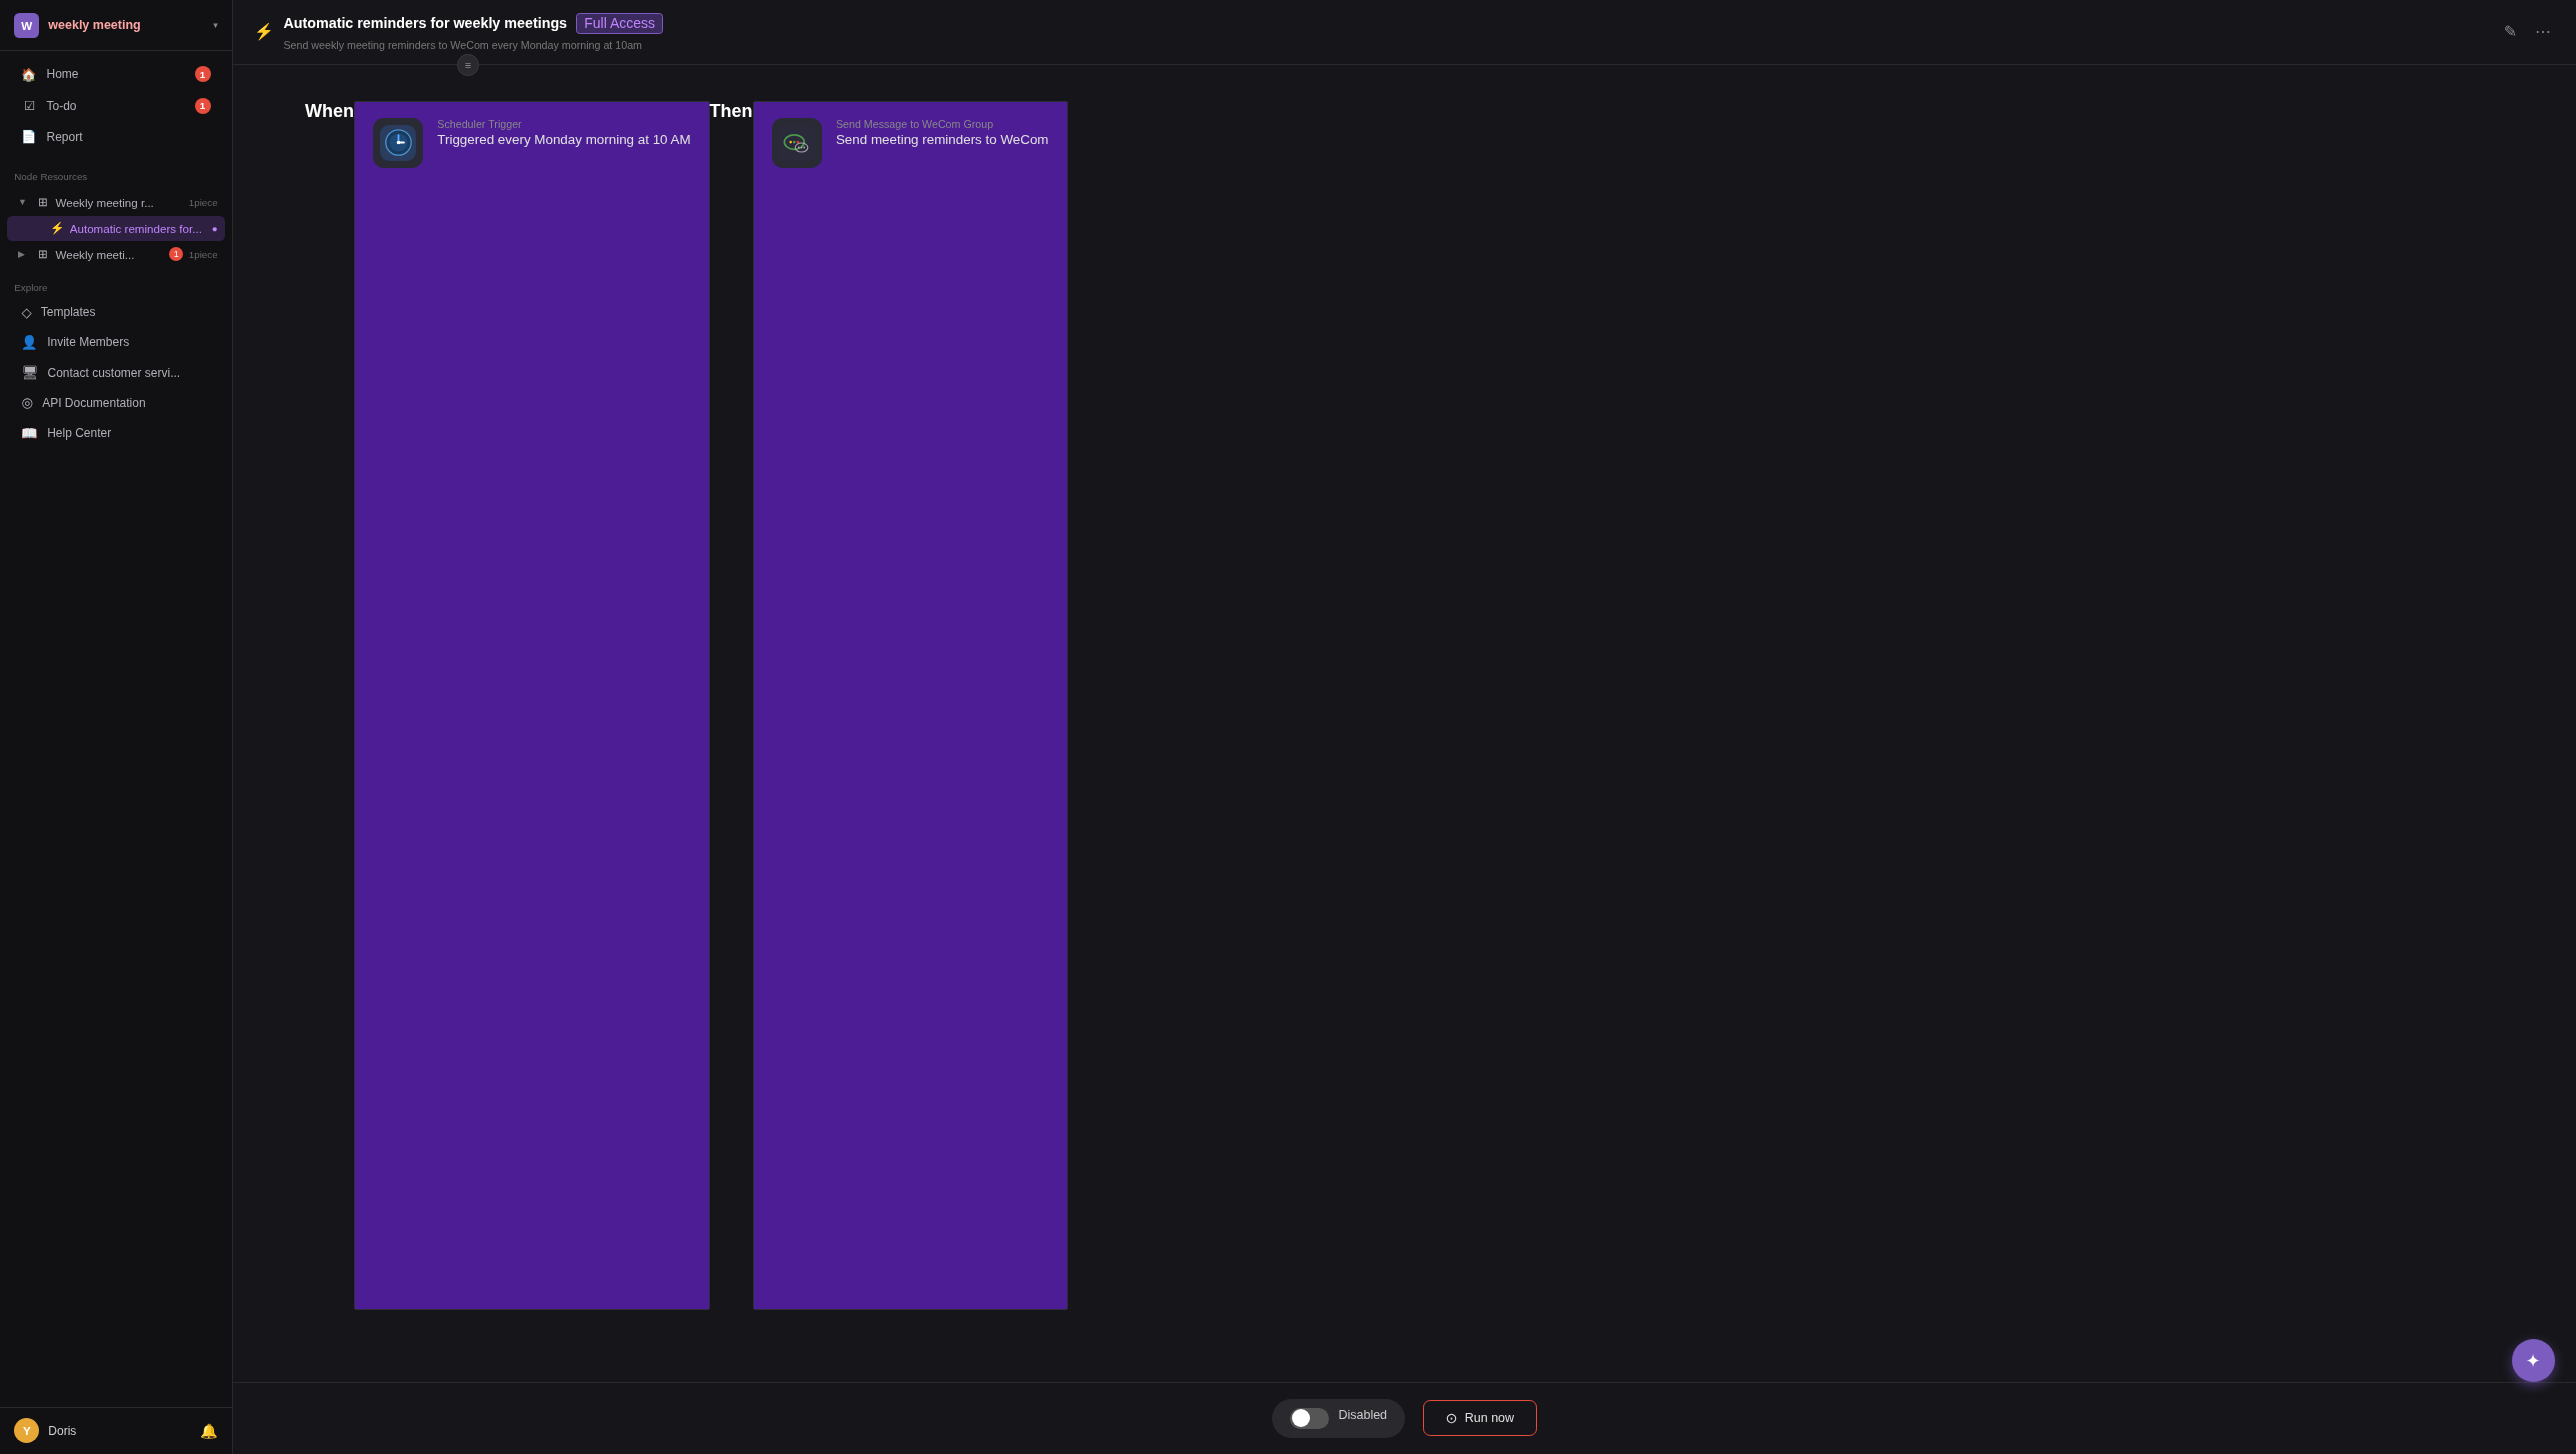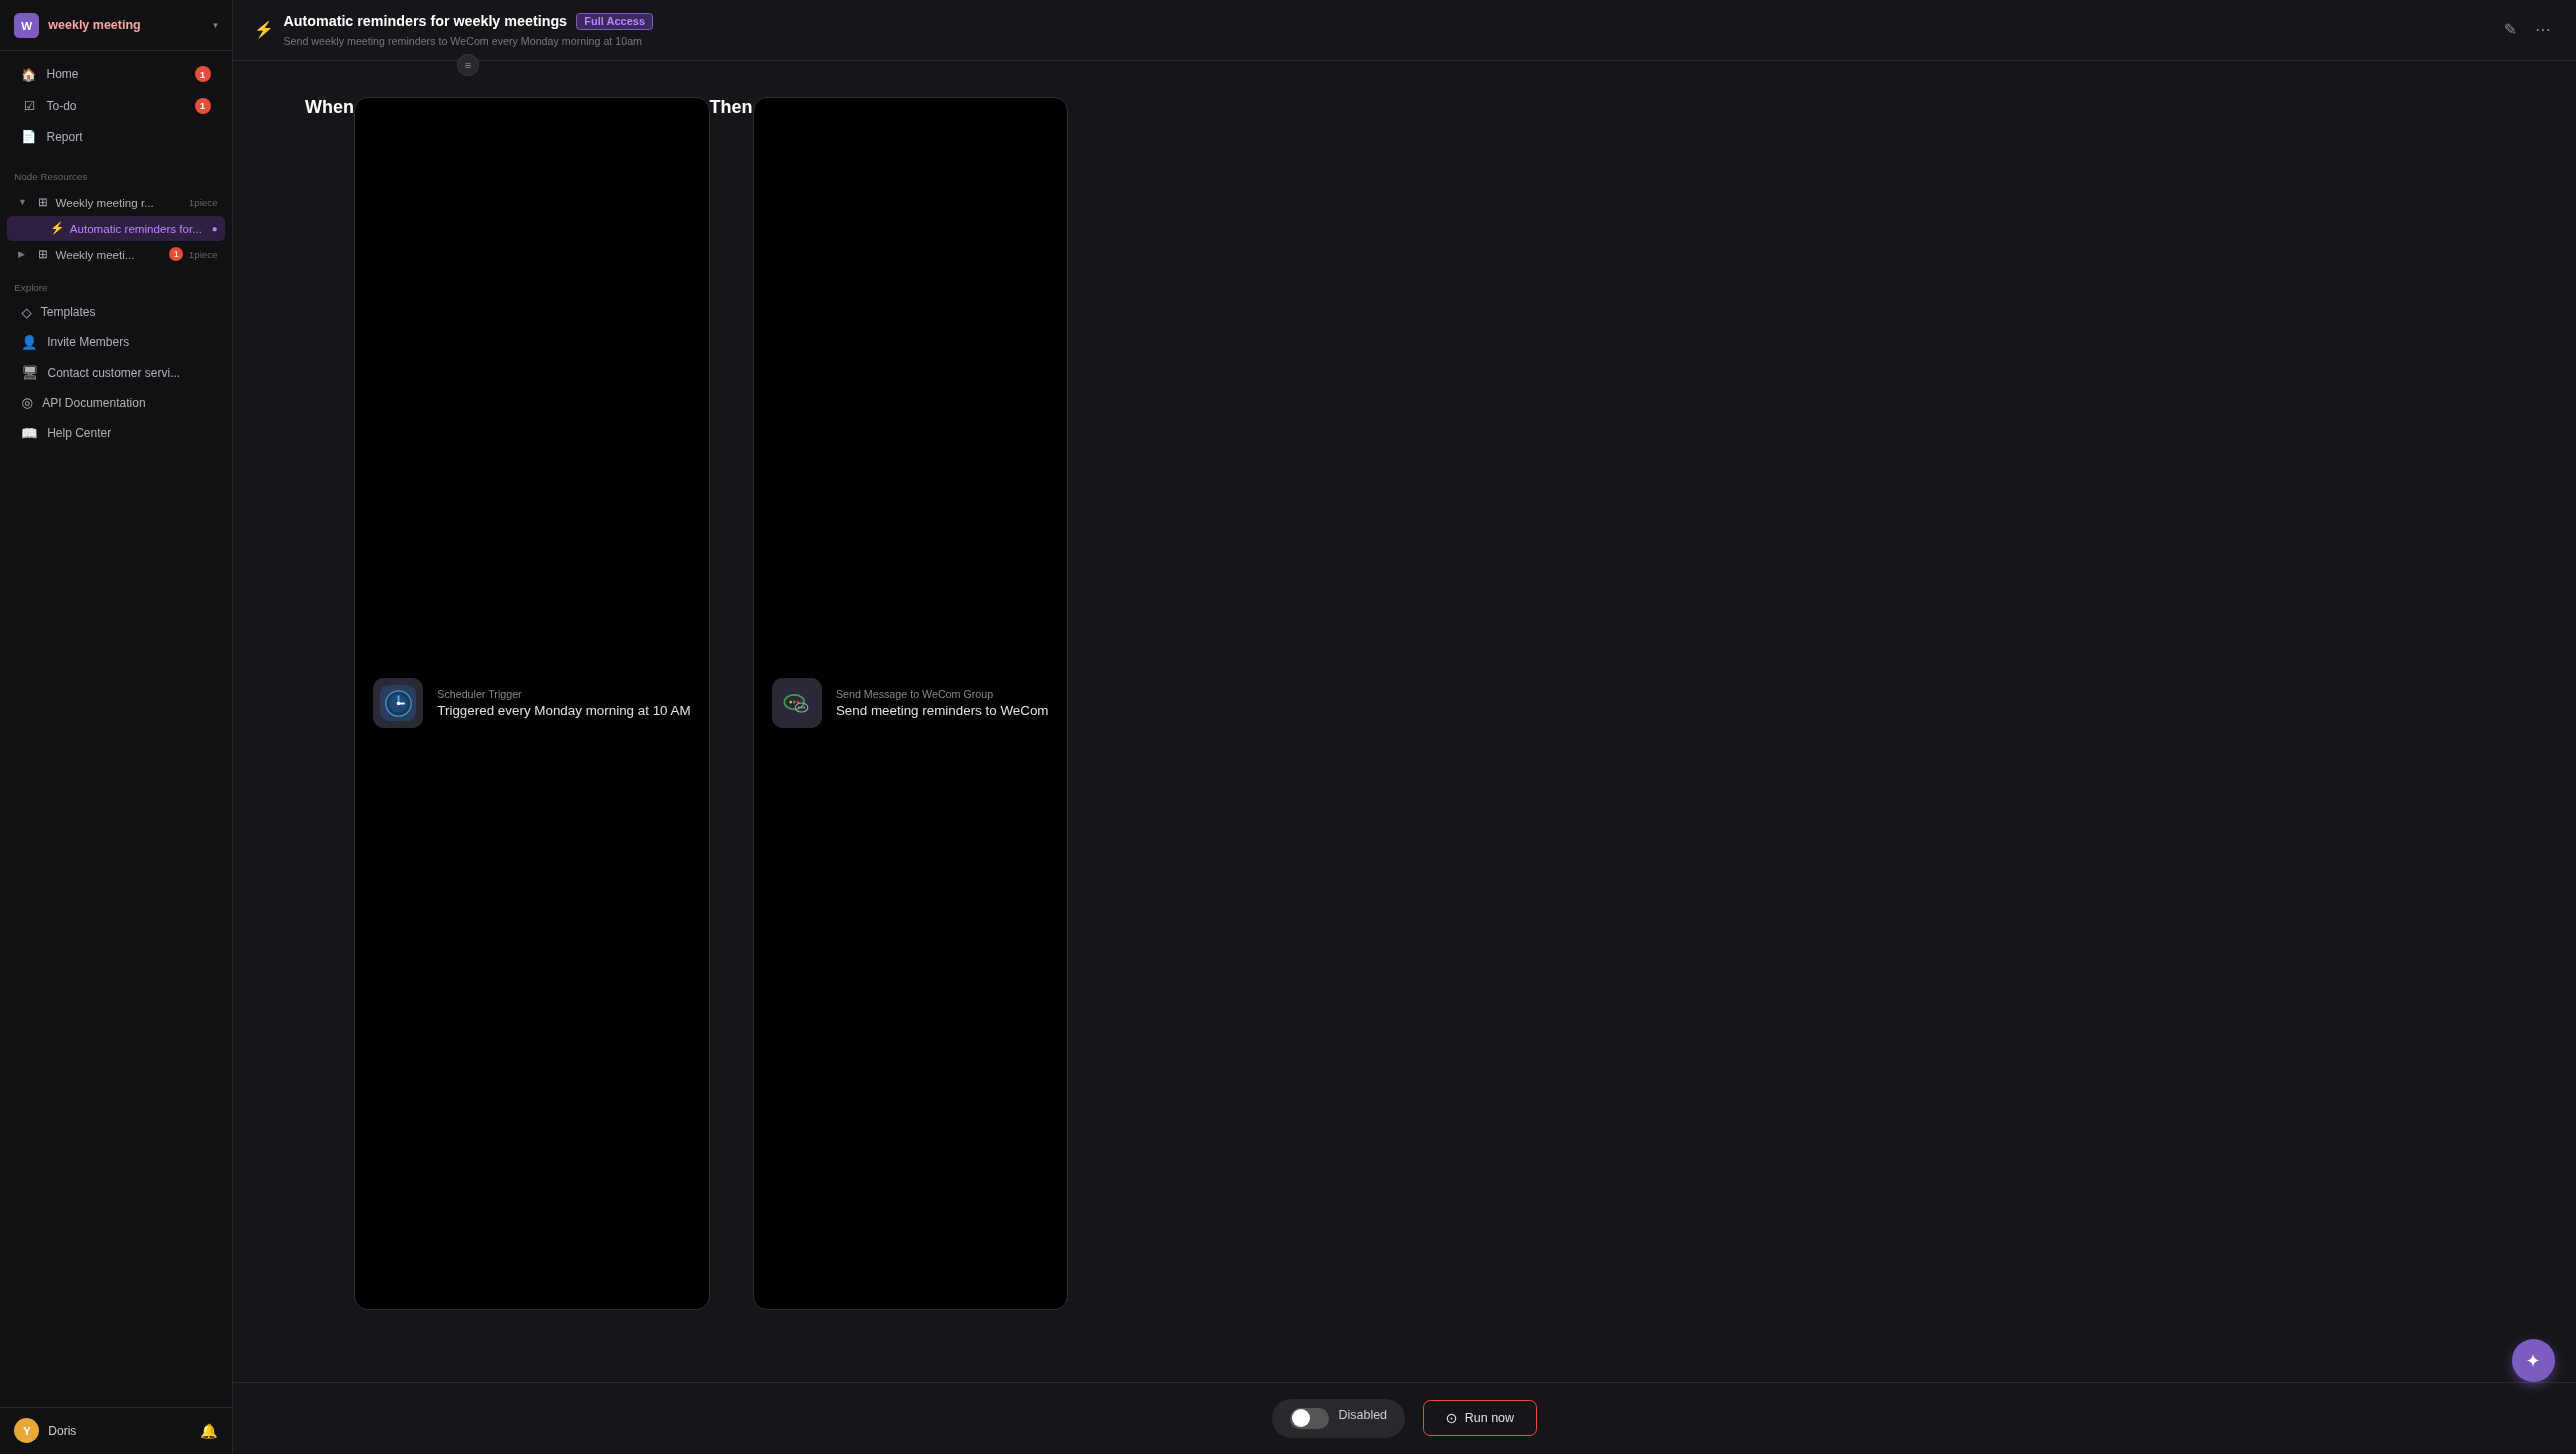--- a/index.html
+++ b/index.html
@@ -258,22 +258,22 @@
       align-items: center;
       gap: 9px;
     }
 
     .full-access-badge {
       background: #3a2a5e;
       color: #c084fc;
       border: 0.9px solid #7c5cbf;
       border-radius: 3.6px;
       padding: 1.8px 7.2px;
-      font-size: 11px;
-      font-weight: 700;
+      font-size: 14px;
+      font-weight: 400;
     }
 
     .topbar-subtitle {
       font-size: 10.7px;
       color: #777;
       margin-top: 5px;
     }
 
     .topbar-actions {
       display: flex;
@@ -320,26 +320,26 @@
     }
 
     .section-title {
       font-size: 18px;
       font-weight: 600;
       color: #fff;
       margin-bottom: 18px;
     }
 
     .workflow-card {
-      background: #000000;
+      background: #4c1d95;
       border: 0.9px solid #2e2e36;
-      border-radius: 14px;
+      border-radius: 2px;
       padding: 16px 18px;
       display: flex;
-      align-items: center;
+      align-items: flex-start;
       gap: 14.3px;
       max-width: 519px;
       margin-bottom: 36px;
     }
 
     .card-icon-wrap {
       width: 50px;
       height: 50px;
       background: #2a2a34;
       border-radius: 10.7px;

